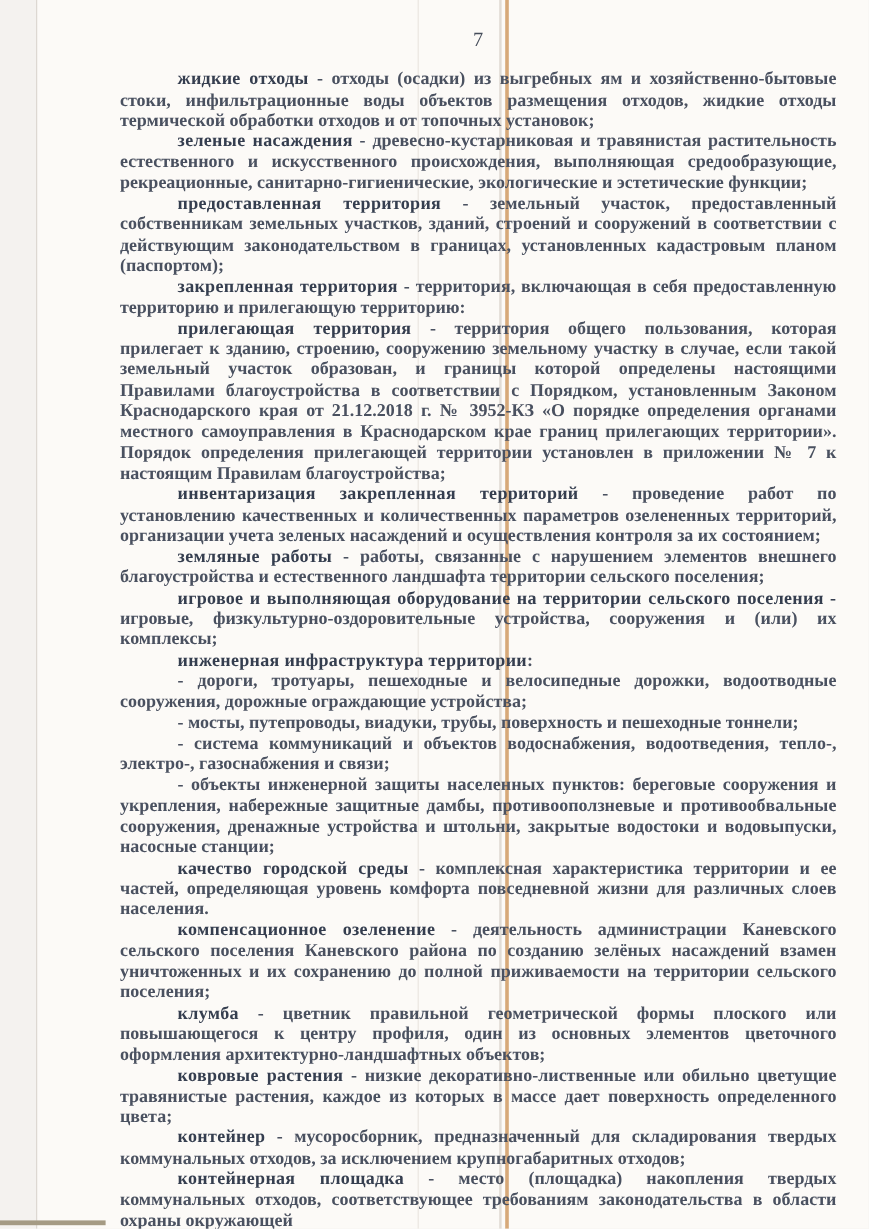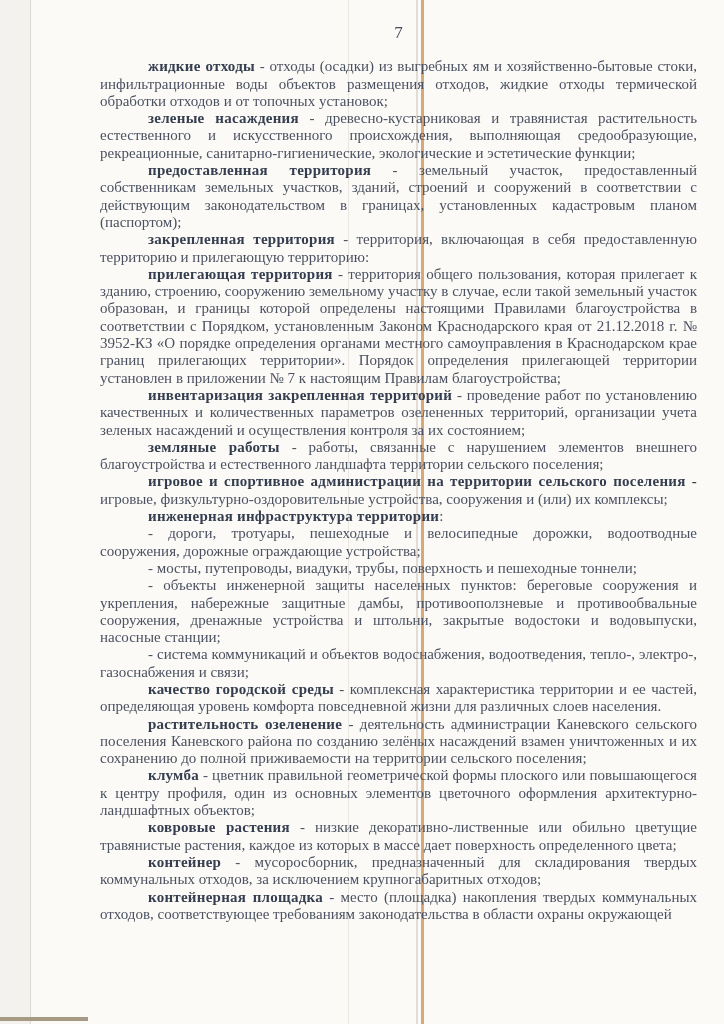--- a/index.html
+++ b/index.html
@@ -62,20 +62,21 @@
   .page-number{
     text-align:center;
     font-size:17px;
     margin-bottom:17px;
     color:#454c5a;
   }
   .content p{
     margin:0;
     text-align:justify;
     text-indent:48px;
+    font-weight:bold;
   }
   .content b{
     color:#353e4f;
     letter-spacing:.25px;
   }
 </style>
 </head>
 <body>
 
 <div class="page">
@@ -89,26 +90,26 @@
   <div class="content">
     <div class="page-number">7</div>
 
     <p><b>жидкие отходы</b><span> - отходы (осадки) из выгребных ям и хозяйственно-бытовые стоки, инфильтрационные воды объектов размещения отходов, жидкие отходы термической обработки отходов и от топочных установок;</span></p>
     <p><b>зеленые насаждения</b><span> - древесно-кустарниковая и травянистая растительность естественного и искусственного происхождения, выполняющая средообразующие, рекреационные, санитарно-гигиенические, экологические и эстетические функции;</span></p>
     <p><b>предоставленная территория</b><span> - земельный участок, предоставленный собственникам земельных участков, зданий, строений и сооружений в соответствии с действующим законодательством в границах, установленных кадастровым планом (паспортом);</span></p>
     <p><b>закрепленная территория</b><span> - территория, включающая в себя предоставленную территорию и прилегающую территорию:</span></p>
     <p><b>прилегающая территория</b><span> - территория общего пользования, которая прилегает к зданию, строению, сооружению земельному участку в случае, если такой земельный участок образован, и границы которой определены настоящими Правилами благоустройства в соответствии с Порядком, установленным Законом Краснодарского края от 21.12.2018 г. № 3952-КЗ «О порядке определения органами местного самоуправления в Краснодарском крае границ прилегающих территории». Порядок определения прилегающей территории установлен в приложении № 7 к настоящим Правилам благоустройства;</span></p>
     <p><b>инвентаризация закрепленная территорий</b><span> - проведение работ по установлению качественных и количественных параметров озелененных территорий, организации учета зеленых насаждений и осуществления контроля за их состоянием;</span></p>
     <p><b>земляные работы</b><span> - работы, связанные с нарушением элементов внешнего благоустройства и естественного ландшафта территории сельского поселения;</span></p>
-    <p><b>игровое и спортивное администрации на территории сельского поселения -</b><span> игровые, физкультурно-оздоровительные устройства, сооружения и (или) их комплексы;</span></p>
+    <p><b>игровое и выполняющая оборудование на территории сельского поселения -</b><span> игровые, физкультурно-оздоровительные устройства, сооружения и (или) их комплексы;</span></p>
     <p><b>инженерная инфраструктура территории</b><span>:</span></p>
     <p><b></b><span>- дороги, тротуары, пешеходные и велосипедные дорожки, водоотводные сооружения, дорожные ограждающие устройства;</span></p>
     <p><b></b><span>- мосты, путепроводы, виадуки, трубы, поверхность и пешеходные тоннели;</span></p>
+    <p><b></b><span>- система коммуникаций и объектов водоснабжения, водоотведения, тепло-, электро-, газоснабжения и связи;</span></p>
     <p><b></b><span>- объекты инженерной защиты населенных пунктов: береговые сооружения и укрепления, набережные защитные дамбы, противооползневые и противообвальные сооружения, дренажные устройства и штольни, закрытые водостоки и водовыпуски, насосные станции;</span></p>
-    <p><b></b><span>- система коммуникаций и объектов водоснабжения, водоотведения, тепло-, электро-, газоснабжения и связи;</span></p>
     <p><b>качество городской среды</b><span> - комплексная характеристика территории и ее частей, определяющая уровень комфорта повседневной жизни для различных слоев населения.</span></p>
-    <p><b>растительность озеленение</b><span> - деятельность администрации Каневского сельского поселения Каневского района по созданию зелёных насаждений взамен уничтоженных и их сохранению до полной приживаемости на территории сельского поселения;</span></p>
+    <p><b>компенсационное озеленение</b><span> - деятельность администрации Каневского сельского поселения Каневского района по созданию зелёных насаждений взамен уничтоженных и их сохранению до полной приживаемости на территории сельского поселения;</span></p>
     <p><b>клумба</b><span> - цветник правильной геометрической формы плоского или повышающегося к центру профиля, один из основных элементов цветочного оформления архитектурно-ландшафтных объектов;</span></p>
     <p><b>ковровые растения</b><span> - низкие декоративно-лиственные или обильно цветущие травянистые растения, каждое из которых в массе дает поверхность определенного цвета;</span></p>
     <p><b>контейнер</b><span> - мусоросборник, предназначенный для складирования твердых коммунальных отходов, за исключением крупногабаритных отходов;</span></p>
     <p><b>контейнерная площадка</b><span> - место (площадка) накопления твердых коммунальных отходов, соответствующее требованиям законодательства в области охраны окружающей</span></p>
   </div>
 </div>
 
 </body></html>

